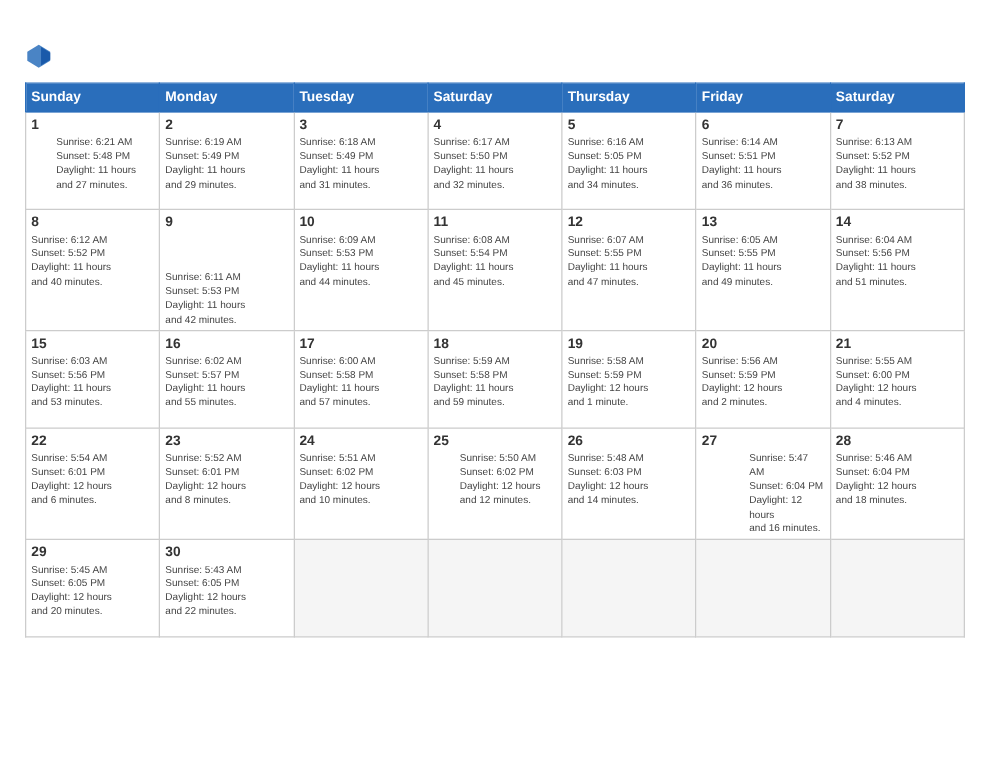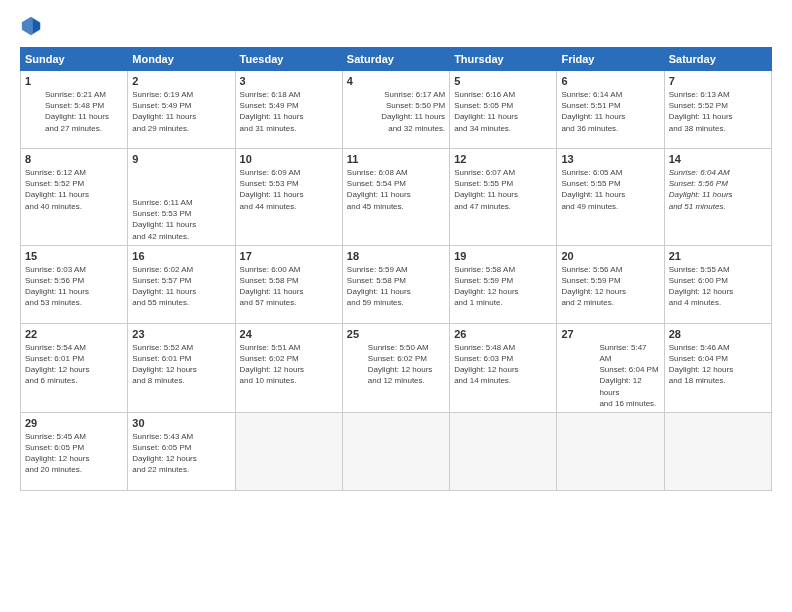--- a/index.html
+++ b/index.html
@@ -6,21 +6,21 @@
     body {
       font-family: Arial, sans-serif;
       background: #fff;
       width: 792px;
       height: 612px;
       overflow: hidden;
     }
     .page {
       width: 792px;
       height: 612px;
-      padding: 15px 20px 10px 20px;
+      padding: 34px 20px 10px 20px;
     }
     .header {
       display: flex;
       justify-content: space-between;
       align-items: flex-start;
       margin-bottom: 10px;
     }
     .logo {
       display: flex;
       align-items: center;
@@ -148,21 +148,21 @@
           </td>
           <td>
             <span class="day-num">3</span>
             <div class="day-info" style="white-space: pre-line;">Sunrise: 6:18 AM
 Sunset: 5:49 PM
 Daylight: 11 hours
 and 31 minutes.</div>
           </td>
           <td>
             <span class="day-num">4</span>
-            <div class="day-info" style="white-space: pre-line; text-align: right;">Sunrise: 6:17 AM
+            <div class="day-info" style="white-space: pre-line;">Sunrise: 6:17 AM
 Sunset: 5:50 PM
 Daylight: 11 hours
 and 32 minutes.</div>
           </td>
           <td>
             <span class="day-num">5</span>
             <div class="day-info" style="white-space: pre-line;">Sunrise: 6:16 AM
 Sunset: 5:05 PM
 Daylight: 11 hours
 and 34 minutes.</div>
@@ -220,21 +220,21 @@
           </td>
           <td>
             <span class="day-num">13</span>
             <div class="day-info" style="white-space: pre-line;">Sunrise: 6:05 AM
 Sunset: 5:55 PM
 Daylight: 11 hours
 and 49 minutes.</div>
           </td>
           <td>
             <span class="day-num">14</span>
-            <div class="day-info" style="white-space: pre-line; font-style: italic;">Sunrise: 6:04 AM
+            <div class="day-info" style="white-space: pre-line;">Sunrise: 6:04 AM
 Sunset: 5:56 PM
 Daylight: 11 hours
 and 51 minutes.</div>
           </td>
         </tr>
         <tr>
           <td>
             <span class="day-num">15</span>
             <div class="day-info" style="white-space: pre-line;">Sunrise: 6:03 AM
 Sunset: 5:56 PM

